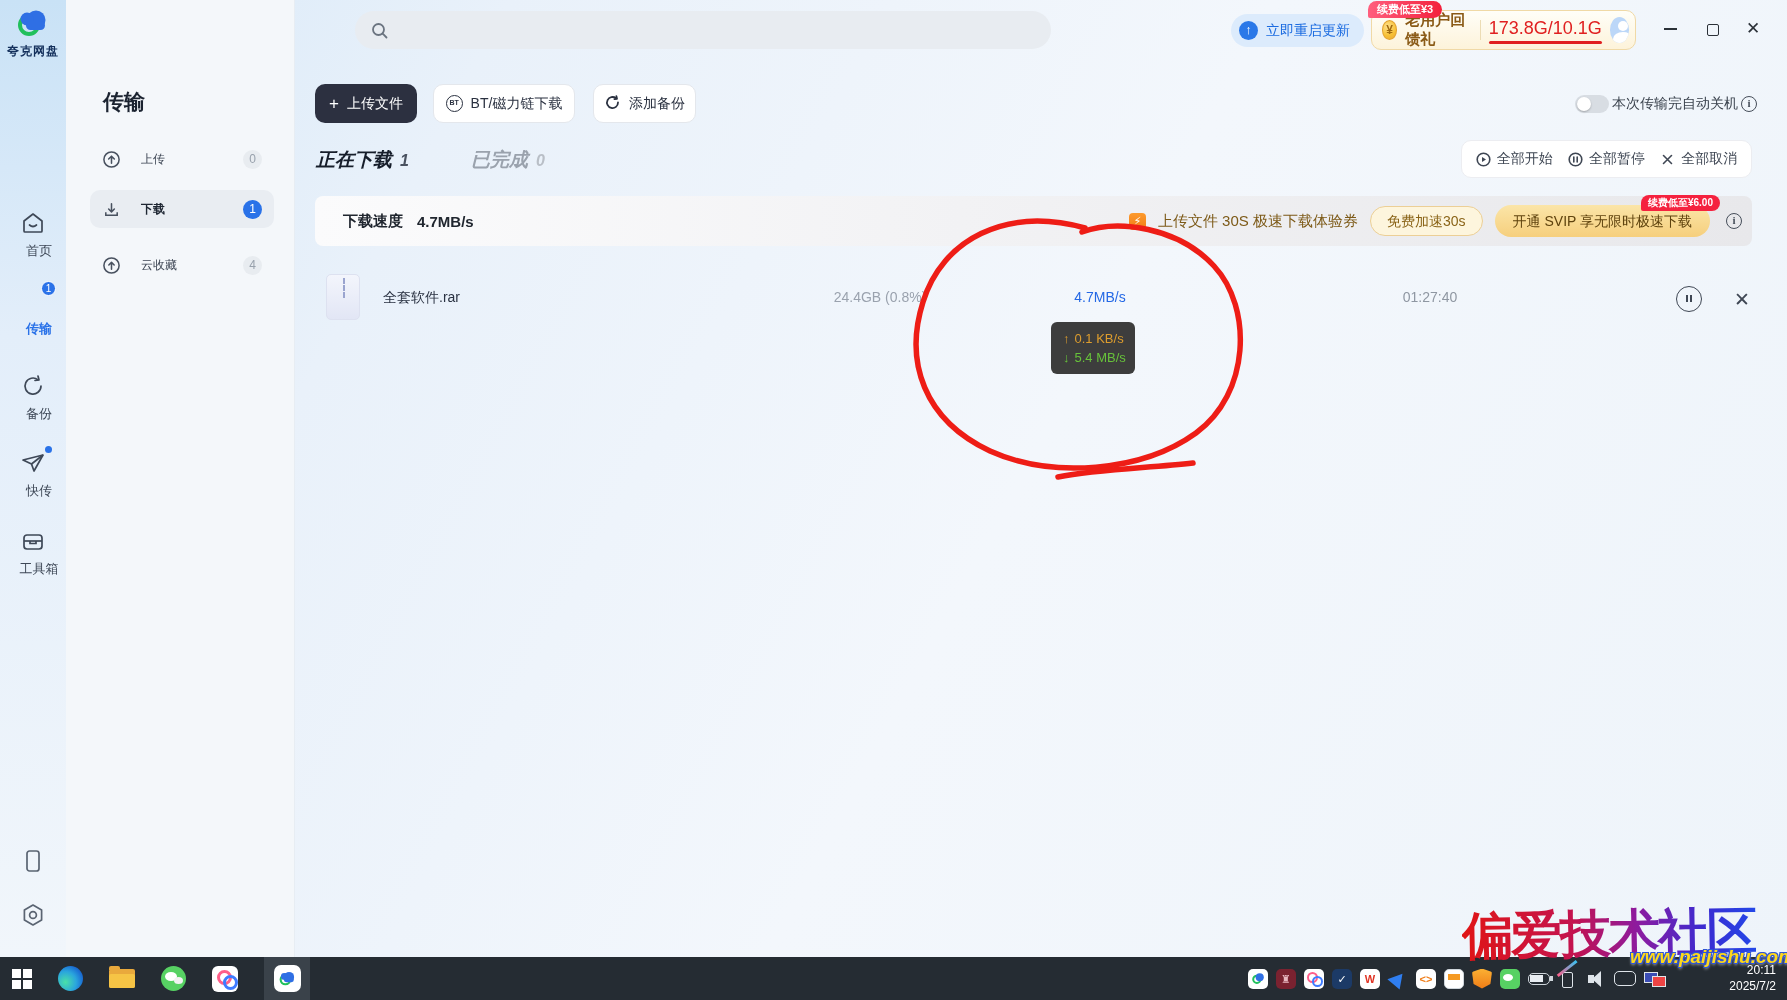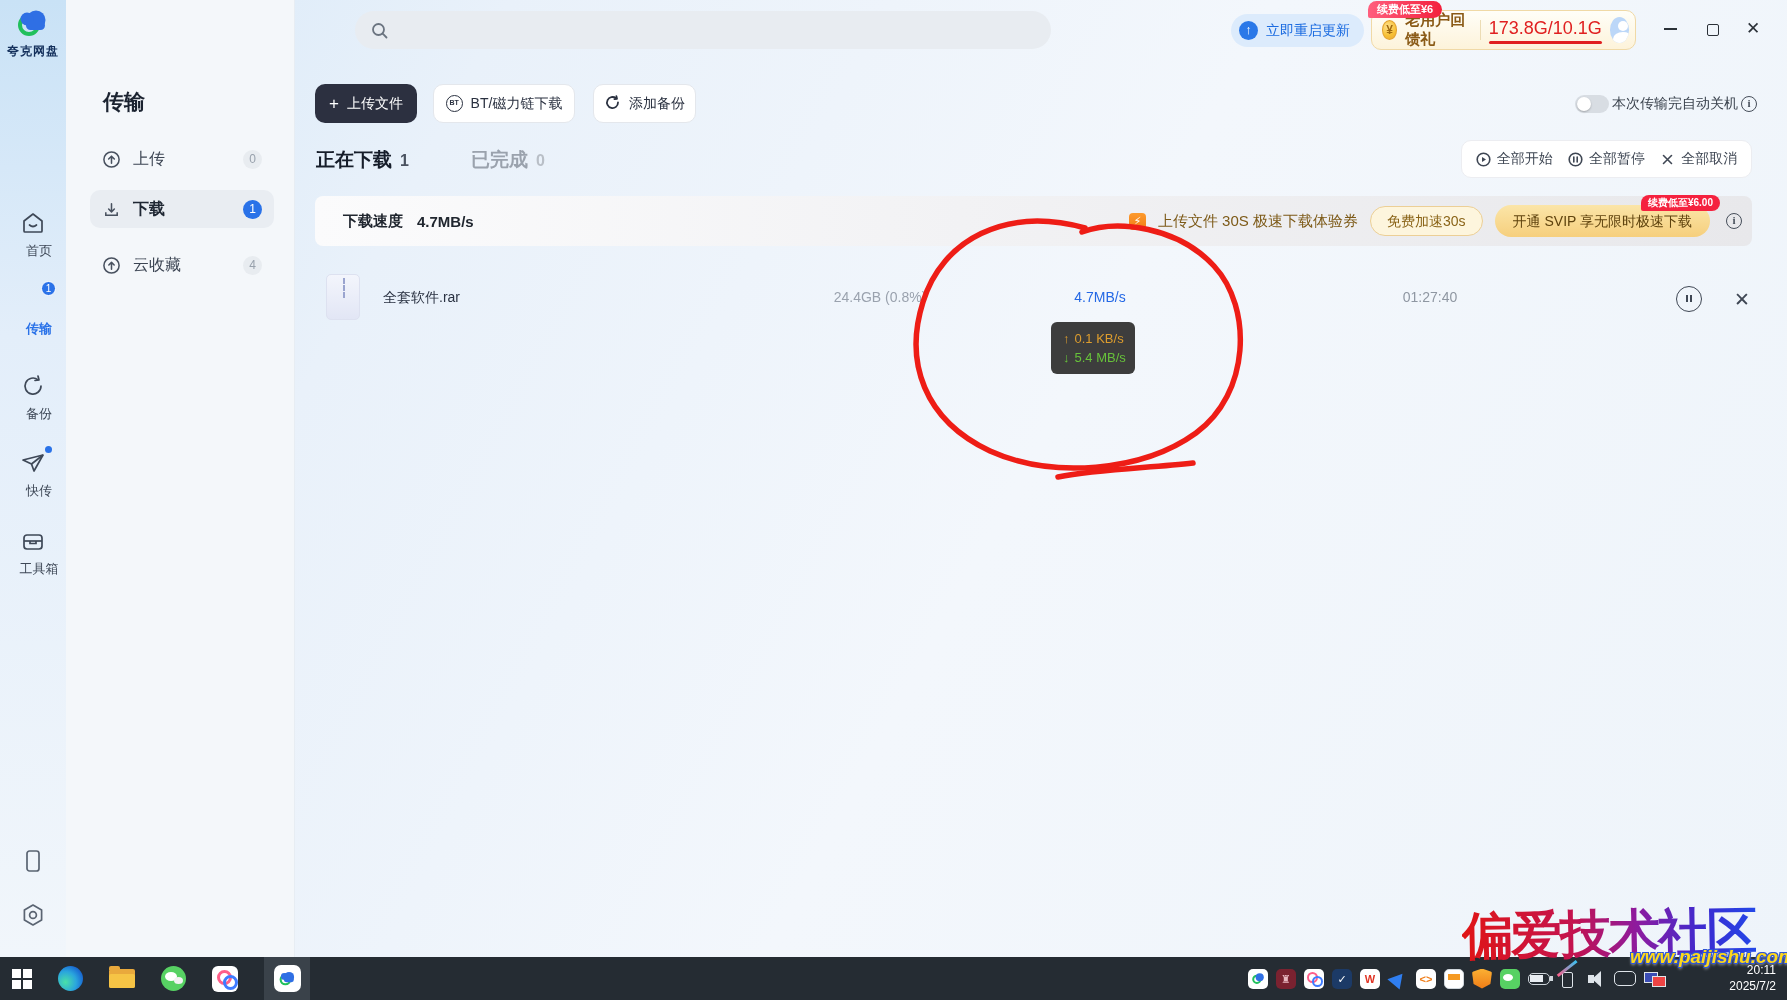--- a/index.html
+++ b/index.html
@@ -29,21 +29,21 @@
     border-radius:50% 50% 46% 46%; }
 
   
   .sidebar { position:absolute; left:66px; top:0; width:229px; height:957px;
     background:#f4f7fa; border-right:1px solid #e7edf3; }
   .sidebar-title { position:absolute; left:37px; top:88px; font-size:21px; font-weight:bold; color:#1b2330; }
   .side-item { position:absolute; left:24px; width:184px; height:38px; border-radius:10px;
     display:flex; align-items:center; padding:0 12px; cursor:pointer; }
   .side-item.selected { background:#e9edf2; }
   .side-item svg { width:19px; height:19px; stroke:#48515f; fill:none; stroke-width:1.6; }
-  .side-label { font-size:16px; color:#3c4553; margin-left:12px; flex:1; text-align:left; }
+  .side-label { font-size:12px; color:#3c4553; margin-left:20px; flex:1; text-align:left; }
   .side-item.selected .side-label { color:#1f2733; font-weight:bold; }
   .side-count { min-width:19px; height:19px; border-radius:10px; background:#e8ecf0;
     color:#98a1ac; font-size:12px; line-height:19px; text-align:center; padding:0 4px; }
   .side-count.blue { background:#2a72e8; color:#fff; }
 
   
   .search { position:absolute; left:355px; top:11px; width:696px; height:38px;
     background:#e8ecf1; border-radius:19px; display:flex; align-items:center; padding:0 16px; }
   .search svg { width:17px; height:17px; stroke:#6b7480; fill:none; stroke-width:1.8; }
   .search input { flex:1; margin-left:10px; border:none; outline:none; background:transparent;
@@ -100,21 +100,21 @@
   .toggle { width:34px; height:18px; border-radius:9px; background:#d8dde3; position:relative; cursor:pointer; }
   .toggle::after { content:""; position:absolute; left:2px; top:2px; width:14px; height:14px;
     border-radius:50%; background:#fff; box-shadow:0 1px 2px rgba(0,0,0,.25); }
   .shutdown-label { font-size:14px; color:#3a424d; }
   .info-ic { width:16px; height:16px; border:1.4px solid #464e5a; border-radius:50%;
     color:#464e5a; font-size:11px; font-weight:bold; text-align:center; line-height:13px;
     font-family:"Liberation Serif",serif; cursor:pointer; }
 
   
   .tabs { position:absolute; left:316px; top:147px; display:flex; gap:62px; }
-  .tab { display:flex; gap:8px; align-items:baseline; cursor:pointer; }
+  .tab { display:flex; gap:8px; align-items:baseline; cursor:pointer;font-style:italic; }
   .tab-label { font-size:19px; font-weight:bold; }
   .tab.active .tab-label { color:#161d2a; }
   .tab.active .tab-count { color:#4a5260; font-weight:bold; font-size:16px; }
   .tab.idle .tab-label { color:#9aa2ad; }
   .tab.idle .tab-count { color:#b9bfc7; font-weight:bold; font-size:16px; }
 
   .batch { position:absolute; left:1461px; top:140px; width:291px; height:38px; background:#fff;
     border:1px solid #ecedf1; border-radius:10px; display:flex; align-items:center;
     justify-content:space-around; padding:0 6px; }
   .batch-item { display:flex; align-items:center; gap:6px; font-size:14px; color:#3f4754; cursor:pointer; }
@@ -362,21 +362,21 @@
         <path d="M11.7 11.7 L15.5 15.5" stroke-linecap="round"></path>
       </svg>
   </div>
 
   <div class="update-btn">
     <span class="up-circle">↑</span>
     <span>立即重启更新</span>
   </div>
 
   <div class="gift-pill">
-    <span class="gift-ribbon">续费低至¥6</span>
+    <span class="gift-ribbon">续费低至¥3</span>
     <span class="coin">¥</span>
     <span class="gift-label">老用户回馈礼</span>
     <span class="gift-div"></span>
     <span class="storage">173.8G/10.1G</span>
     <span class="avatar"></span>
   </div>
 
   <div class="winctl wc-min" style="left:1662px"></div>
   <div class="winctl wc-max" style="left:1703px"></div>
   <div class="winctl wc-close" style="left:1744px">✕</div>

